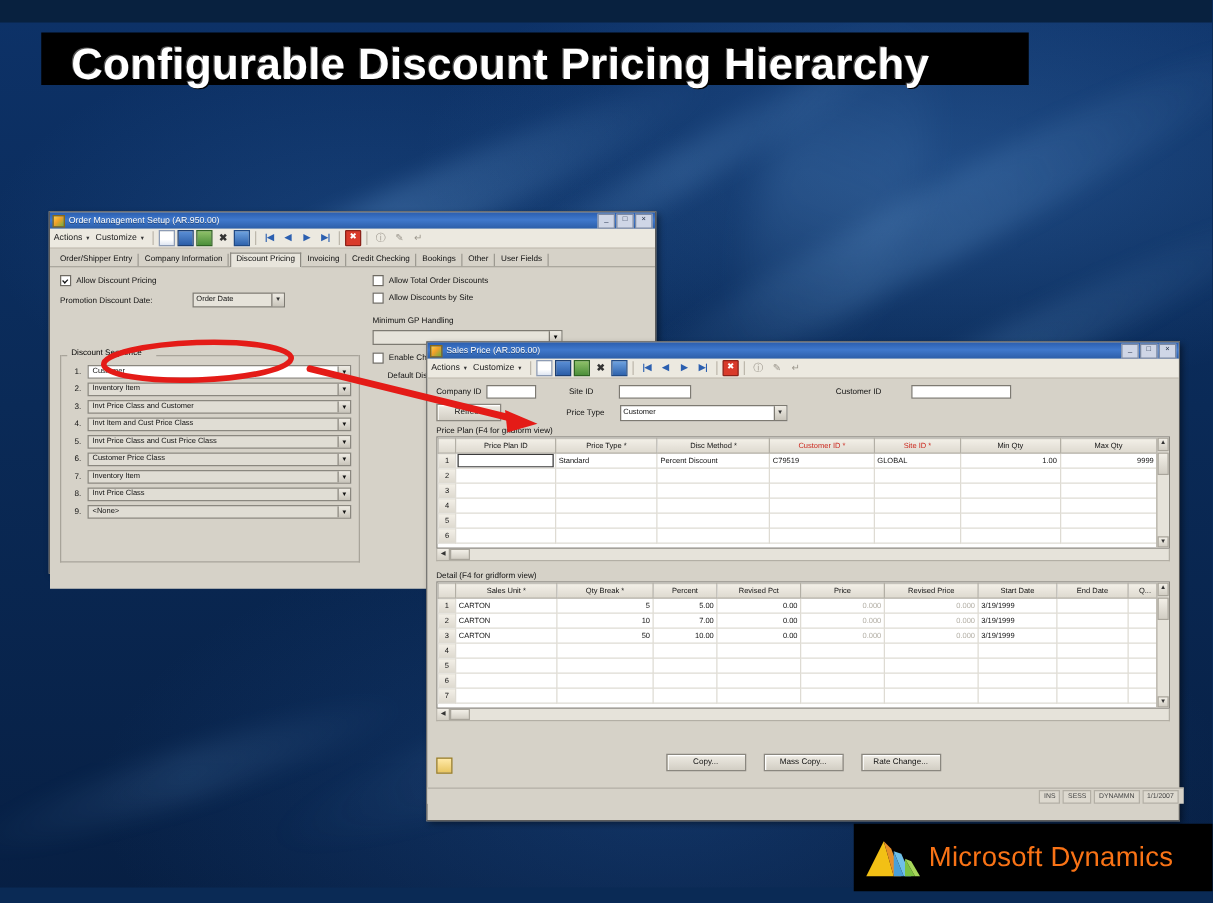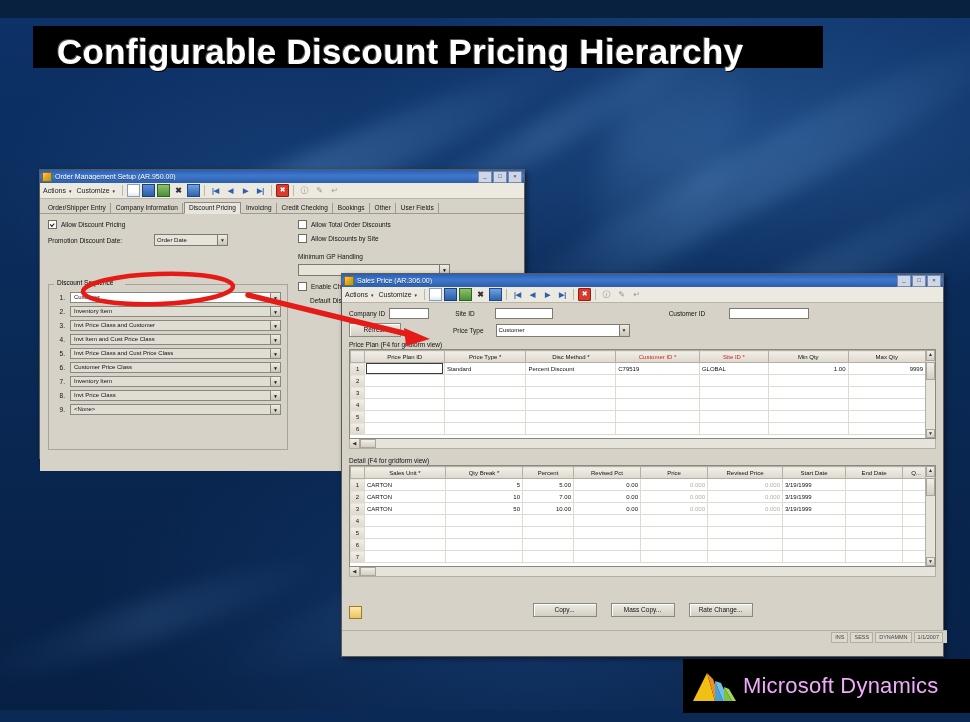--- a/index.html
+++ b/index.html
@@ -146,21 +146,21 @@
   .spanel{height:9px;border:1px solid #b3afa5;background:#ddd9cf;font-size:5.5px;color:#444;
       padding:0 3px;line-height:9px;white-space:nowrap;}
 
   
   #annot{position:absolute;left:0;top:0;width:970px;height:722px;pointer-events:none;}
 
   
   #logo{position:absolute;left:683px;top:659px;width:282px;height:54px;background:#000;
         display:flex;align-items:center;padding-left:8px;}
   #logo .mark{width:46px;height:34px;position:relative;margin-right:6px;}
-  #logo .txt{color:#f0abfc;font-size:22px;letter-spacing:.2px;white-space:nowrap;}
+  #logo .txt{color:#f97316;font-size:22px;letter-spacing:.2px;white-space:nowrap;}
 </style>
 </head>
 <body>
 
 <div id="slide">
   <div class="bg-base"></div>
   <div class="swoosh sw1"></div>
   <div class="swoosh sw2"></div>
   <div class="swoosh sw3"></div>
   <div class="swoosh sw4"></div>

